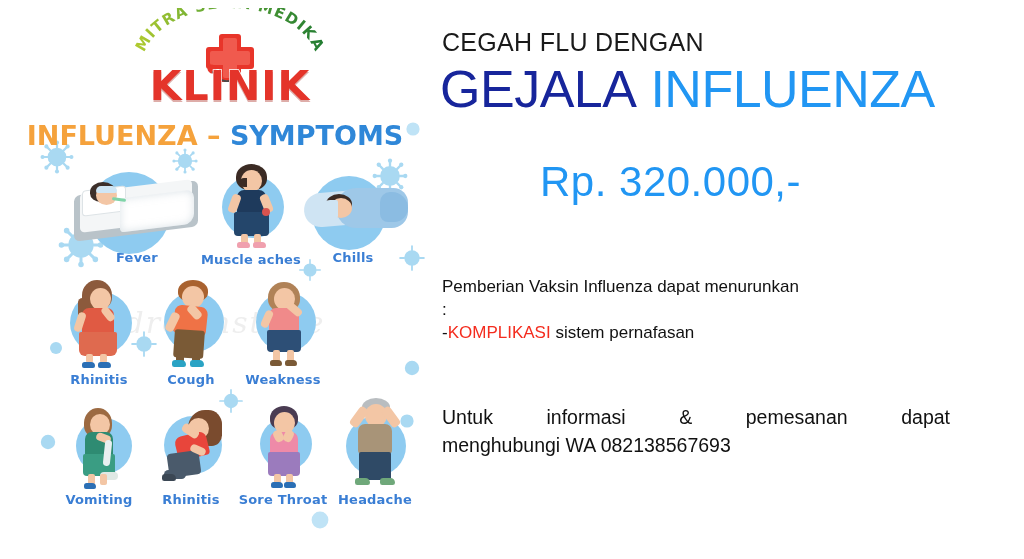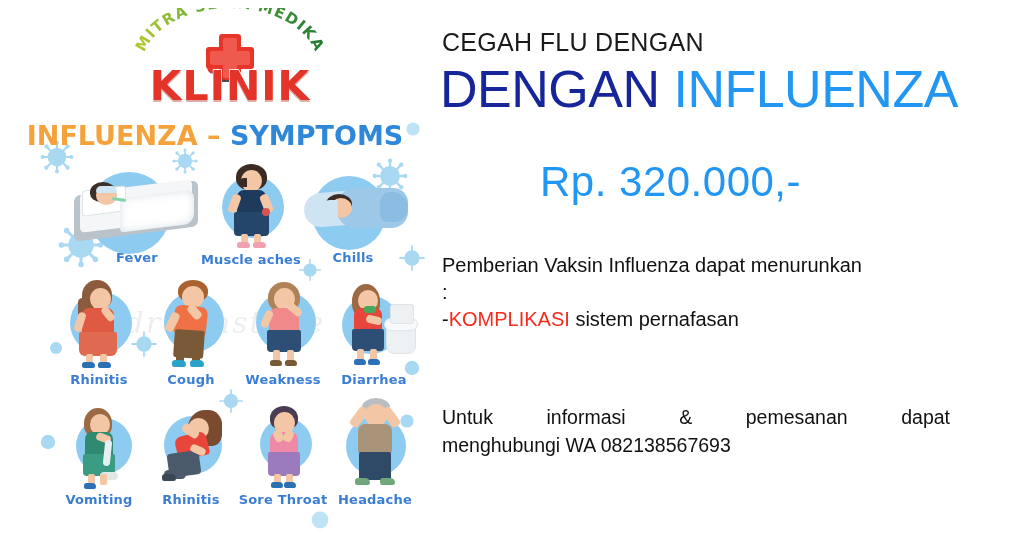--- a/index.html
+++ b/index.html
@@ -158,23 +158,23 @@
   #price {
     position: absolute;
     left: 110px; top: 158px;
     font-size: 42px;
     color: #2196f3;
     white-space: nowrap;
     letter-spacing: 0.5px;
   }
   #body-copy {
     position: absolute;
-    left: 12px; top: 252px;
+    left: 12px; top: 276px;
     width: 540px;
-    font-size: 20px;
+    font-size: 17px;
     color: #111111;
     line-height: 1.34;
   }
   #body-copy .line { white-space: nowrap; }
   .accent-red { color: #f42c1e; }
   #contact {
     position: absolute;
     left: 12px; top: 404px;
     width: 508px;
     font-size: 19.5px;
@@ -499,41 +499,20 @@
           <div class="p arm" style="left:27px; top:32px; width:8px; height:18px; transform:rotate(24deg);"></div>
           <div class="p arm" style="left:54px; top:22px; width:8px; height:18px; transform:rotate(-50deg);"></div>
           <div class="p leg" style="left:37px; top:72px; width:7px; height:12px;"></div>
           <div class="p leg" style="left:51px; top:72px; width:7px; height:12px;"></div>
           <div class="p shoe" style="left:34px; top:82px; width:12px; height:6px; background:#7a5a36;"></div>
           <div class="p shoe" style="left:49px; top:82px; width:12px; height:6px; background:#7a5a36;"></div>
         </div>
         <div class="sym-label" style="margin-top:2px;">Weakness</div>
       </div>
 
-      <div class="sym-cell" style="left:324px; top:0; width:100px;">
-        <div class="sym-art" style="width:100px; height:92px;">
-          <div class="blue-circle" style="left:18px; top:18px; width:58px; height:58px;"></div>
-
-          <div class="p" style="left:62px; top:44px; width:28px; height:30px; background:#eef1f3; border-radius:4px 4px 8px 8px; border:1px solid #dfe4e8;"></div>
-          <div class="p" style="left:60px; top:40px; width:32px; height:11px; background:#f7f9fa; border-radius:7px; border:1px solid #dfe4e8;"></div>
-          <div class="p" style="left:66px; top:26px; width:22px; height:18px; background:#eef1f3; border-radius:3px; border:1px solid #dfe4e8;"></div>
-
-          <div class="p hair" style="left:28px; top:6px; width:28px; height:34px; background:#9c6a42;"></div>
-          <div class="p head" style="left:34px; top:12px; width:20px; height:21px;"></div>
-          <div class="p torso" style="left:30px; top:30px; width:28px; height:24px; background:#e8453b;"></div>
-          <div class="p" style="left:40px; top:28px; width:12px; height:7px; background:#49a85e; border-radius:3px;"></div>
-          <div class="p" style="left:28px; top:51px; width:32px; height:22px; background:#2d4f76; border-radius:2px 2px 4px 4px;"></div>
-          <div class="p arm" style="left:42px; top:38px; width:16px; height:8px; transform:rotate(14deg);"></div>
-          <div class="p leg" style="left:33px; top:71px; width:7px; height:12px;"></div>
-          <div class="p leg" style="left:46px; top:71px; width:7px; height:12px;"></div>
-          <div class="p shoe" style="left:30px; top:81px; width:12px; height:6px; background:#2b6fb5;"></div>
-          <div class="p shoe" style="left:44px; top:81px; width:12px; height:6px; background:#2b6fb5;"></div>
-        </div>
-        <div class="sym-label" style="margin-top:2px;">Diarrhea</div>
-      </div>
     </div>
 
     <div class="sym-row" style="top:402px; height:106px;text-decoration:underline;">
 
       <div class="sym-cell" style="left:52px; top:0; width:94px;">
         <div class="sym-art" style="width:94px; height:88px;">
           <div class="blue-circle" style="left:24px; top:16px; width:56px; height:56px;"></div>
           <div class="p hair" style="left:32px; top:6px; width:28px; height:30px; background:#9c6a42;"></div>
           <div class="p head" style="left:38px; top:12px; width:20px; height:21px;"></div>
           <div class="p torso" style="left:33px; top:30px; width:28px; height:26px; background:#2e8b72;"></div>
@@ -596,21 +575,21 @@
         <div class="sym-label" style="margin-top:2px;">Headache</div>
       </div>
     </div>
   </div>
 
   <div id="right-panel">
 
     <div id="kicker">CEGAH FLU DENGAN</div>
 
     <div id="headline">
-      <span class="hl-vaksin">DENGAN</span><span>&nbsp;</span><span class="hl-influenza">INFLUENZA</span>
+      <span class="hl-vaksin">GEJALA</span><span>&nbsp;</span><span class="hl-influenza">INFLUENZA</span>
     </div>
 
     <div id="price">Rp. 320.000,-</div>
 
     <div id="body-copy">
       <div class="line">Pemberian Vaksin Influenza dapat menurunkan</div>
       <div class="line">:</div>
       <div class="line"><span>-</span><span class="accent-red">KOMPLIKASI</span><span> sistem pernafasan</span></div>
     </div>
 

